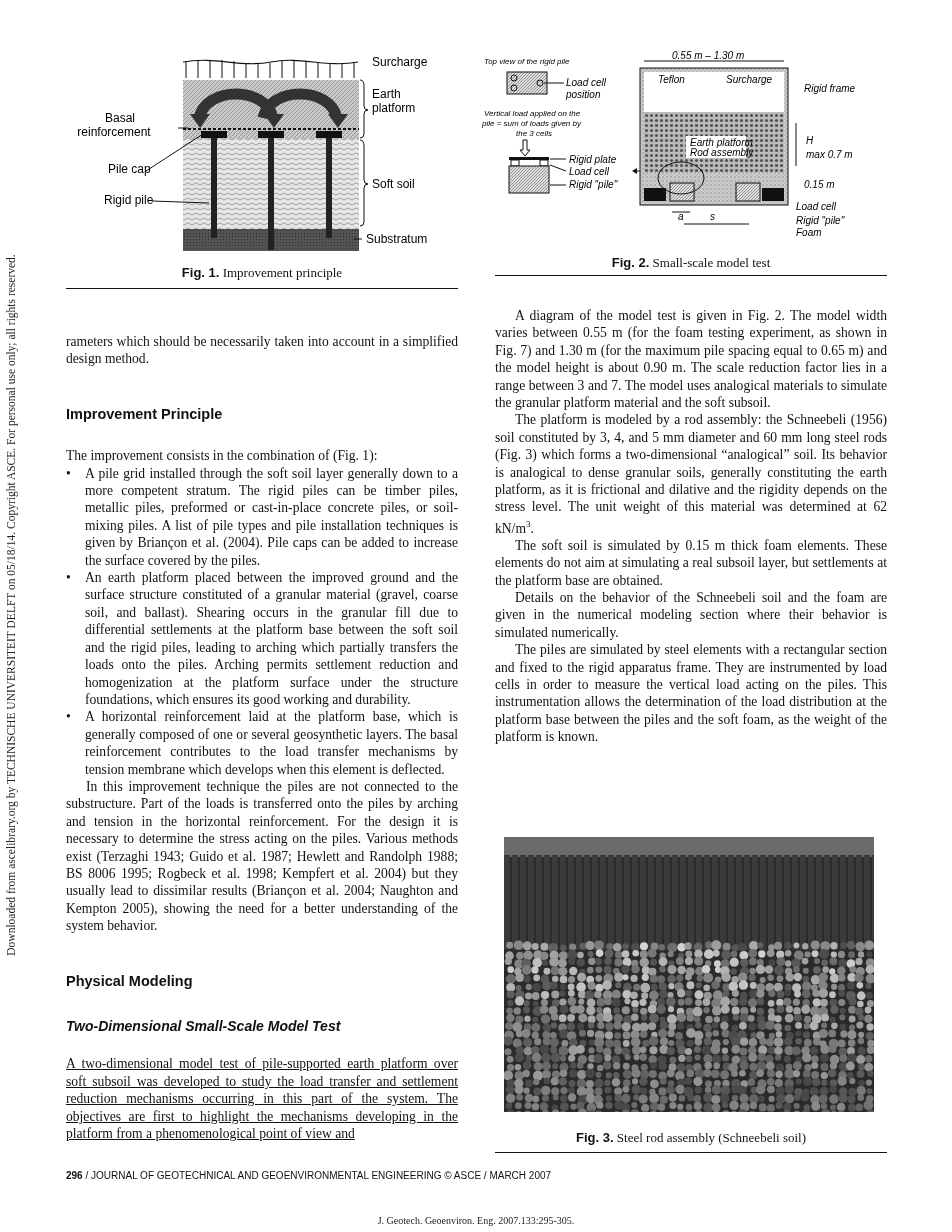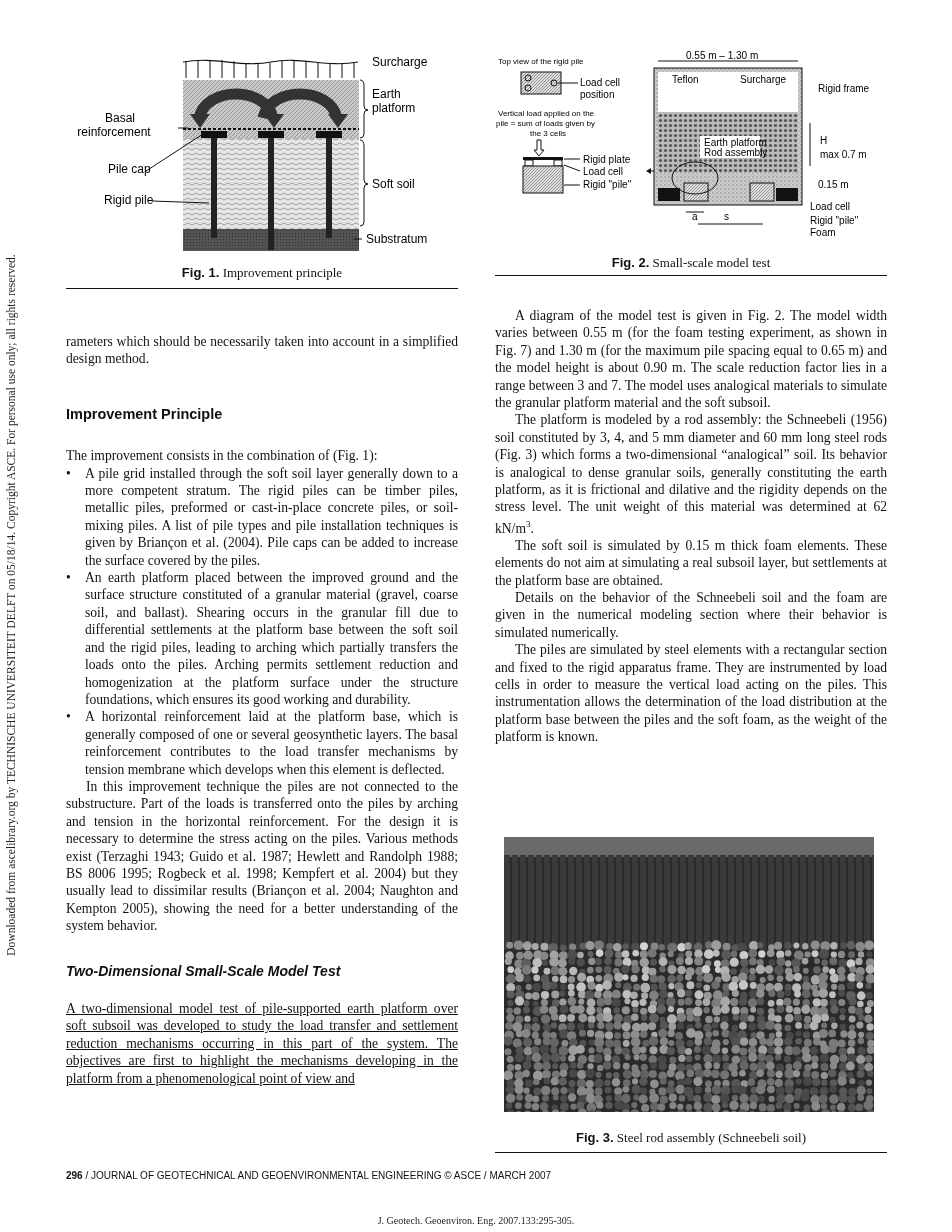--- a/index.html
+++ b/index.html
@@ -100,21 +100,21 @@
     <text x="48" y="90" font-size="12" text-anchor="middle">reinforcement</text>
     <text x="42" y="127" font-size="12">Pile cap</text>
     <text x="306" y="142" font-size="12">Soft soil</text>
     <text x="38" y="158" font-size="12">Rigid pile</text>
     <text x="300" y="197" font-size="12">Substratum</text>
   </svg>
 </div>
 <div class="cap" style="left:66px;top:265px;width:392px;"><b>Fig. 1.</b> <span>Improvement principle</span></div>
 <div class="rule" style="left:66px;top:288px;width:392px;"></div>
 
-<div class="abs" style="left:488px;top:48px;width:395px;height:195px;">
+<div class="abs" style="left:474px;top:48px;width:395px;height:195px;font-style:italic;">
   <svg width="395" height="195" viewBox="0 0 395 195">
     <defs>
       <pattern id="diagP" width="3" height="3" patternUnits="userSpaceOnUse">
           <rect width="3" height="3" fill="#ddd"></rect>
           <path d="M0,3 L3,0" stroke="#777" stroke-width="0.7"></path>
         </pattern>
       <pattern id="rodP" width="5" height="5" patternUnits="userSpaceOnUse">
           <rect width="5" height="5" fill="#bbb"></rect>
           <circle cx="2.5" cy="2.5" r="1.6" fill="#555"></circle>
         </pattern>
@@ -186,20 +186,21 @@
 <div class="col" style="left:66px;top:333px;width:392px;">
   <p>rameters which should be necessarily taken into account in a simplified design method.</p>
   <div class="h1" style="margin-top:38px;">Improvement Principle</div>
   <p style="margin-top:24px;font-family:Liberation Serif, serif;">The improvement consists in the combination of (Fig. 1):</p>
   <ul class="bul">
     <li>A pile grid installed through the soft soil layer generally down to a more competent stratum. The rigid piles can be timber piles, metallic piles, preformed or cast-in-place concrete piles, or soil-mixing piles. A list of pile types and pile installation techniques is given by Briançon et al. (2004). Pile caps can be added to increase the surface covered by the piles.</li>
     <li>An earth platform placed between the improved ground and the surface structure constituted of a granular material (gravel, coarse soil, and ballast). Shearing occurs in the granular fill due to differential settlements at the platform base between the soft soil and the rigid piles, leading to arching which partially transfers the loads onto the piles. Arching permits settlement reduction and homogenization at the platform surface under the structure foundations, which ensures its good working and durability.</li>
     <li>A horizontal reinforcement laid at the platform base, which is generally composed of one or several geosynthetic layers. The basal reinforcement contributes to the load transfer mechanisms by tension membrane which develops when this element is deflected.</li>
   </ul>
   <p class="ind">In this improvement technique the piles are not connected to the substructure. Part of the loads is transferred onto the piles by arching and tension in the horizontal reinforcement. For the design it is necessary to determine the stress acting on the piles. Various methods exist (Terzaghi 1943; Guido et al. 1987; Hewlett and Randolph 1988; BS 8006 1995; Rogbeck et al. 1998; Kempfert et al. 2004) but they usually lead to dissimilar results (Briançon et al. 2004; Naughton and Kempton 2005), showing the need for a better understanding of the system behavior.</p>
+  <div class="h1" style="margin-top:38px;">Physical Modeling</div>
   <div class="h2" style="margin-top:28px;">Two-Dimensional Small-Scale Model Test</div>
   <p style="margin-top:20px;text-decoration:underline;">A two-dimensional model test of pile-supported earth platform over soft subsoil was developed to study the load transfer and settlement reduction mechanisms occurring in this part of the system. The objectives are first to highlight the mechanisms developing in the platform from a phenomenological point of view and</p>
 </div>
 
 <div class="col" style="left:495px;top:307px;width:392px;">
   <p class="ind">A diagram of the model test is given in Fig. 2. The model width varies between 0.55 m (for the foam testing experiment, as shown in Fig. 7) and 1.30 m (for the maximum pile spacing equal to 0.65 m) and the model height is about 0.90 m. The scale reduction factor lies in a range between 3 and 7. The model uses analogical materials to simulate the granular platform material and the soft subsoil.</p>
   <p class="ind"><span>The platform is modeled by a rod assembly: the Schneebeli (1956) soil constituted by 3, 4, and 5 mm diameter and 60 mm long steel rods (Fig. 3) which forms a two-dimensional “analogical” soil. Its behavior is analogical to dense granular soils, generally constituting the earth platform, as it is frictional and dilative and the rigidity depends on the stress level. The unit weight of this material was determined at 62 kN/m</span><sup style="font-size:9px;">3</sup><span>.</span></p>
   <p class="ind">The soft soil is simulated by 0.15 m thick foam elements. These elements do not aim at simulating a real subsoil layer, but settlements at the platform base are obtained.</p>
   <p class="ind">Details on the behavior of the Schneebeli soil and the foam are given in the numerical modeling section where their behavior is simulated numerically.</p>
   <p class="ind">The piles are simulated by steel elements with a rectangular section and fixed to the rigid apparatus frame. They are instrumented by load cells in order to measure the vertical load acting on the piles. This instrumentation allows the determination of the load distribution at the platform base between the piles and the soft foam, as the weight of the platform is known.</p>

